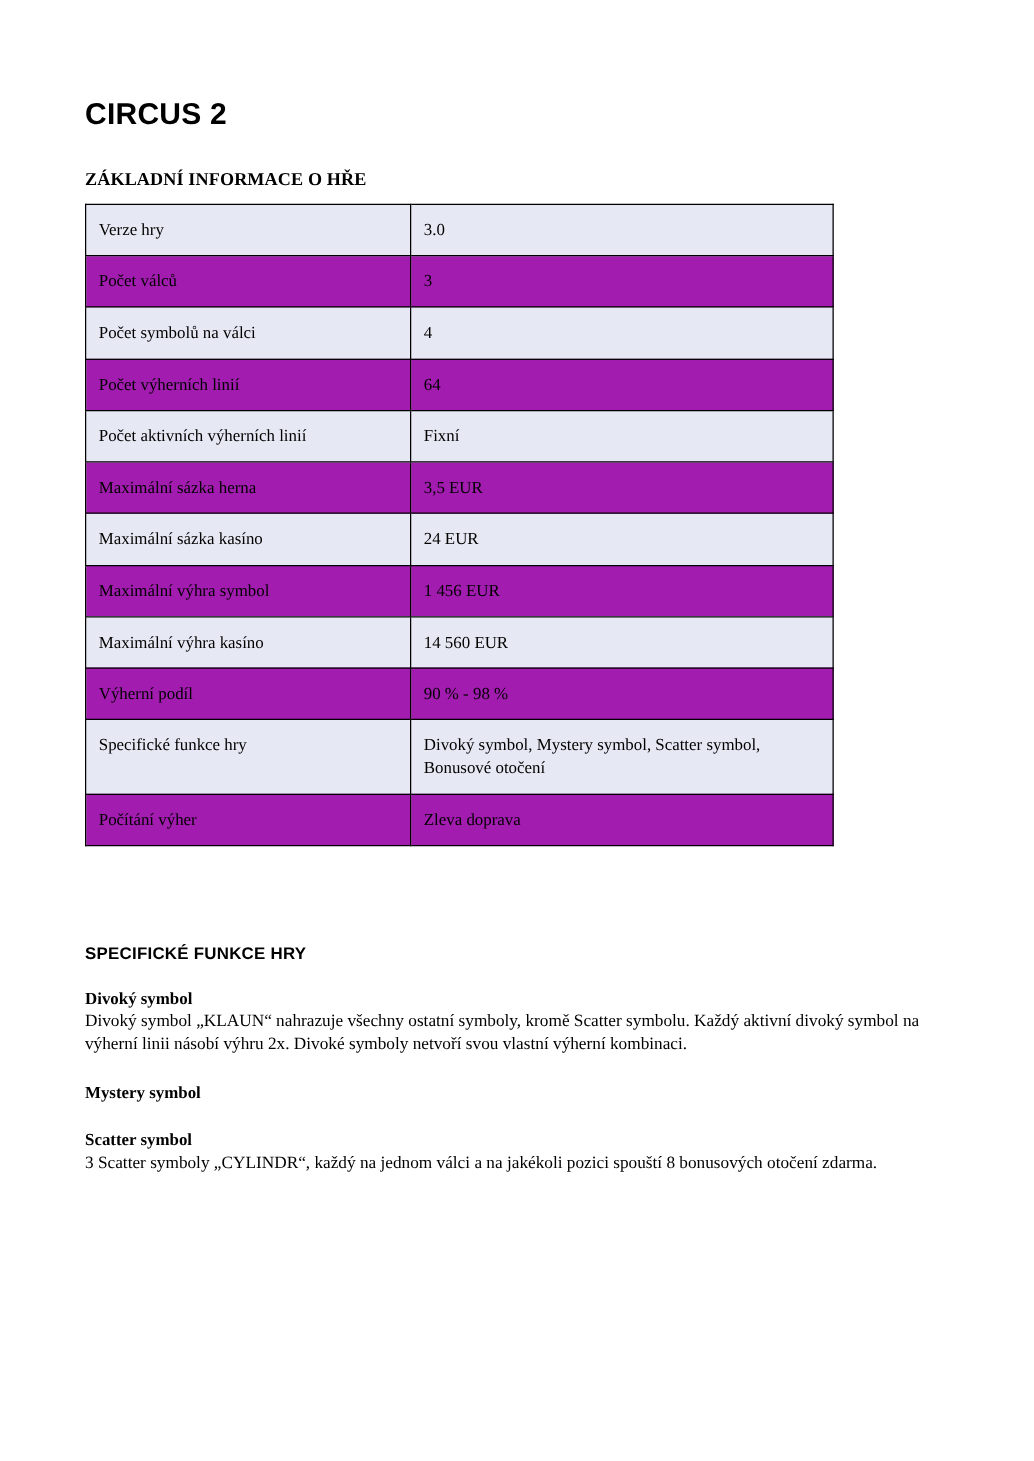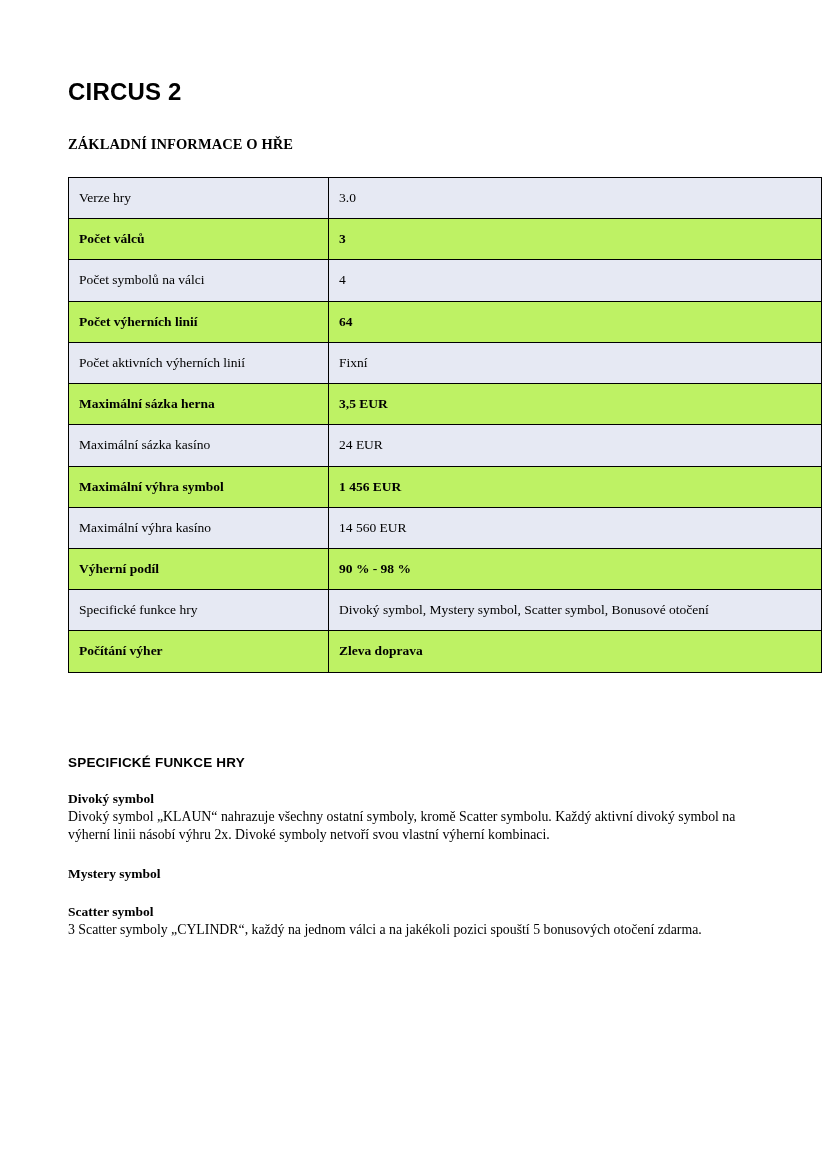--- a/index.html
+++ b/index.html
@@ -37,41 +37,40 @@
     letter-spacing: 0.2px;
   }
   h2.section-heading {
     font-family: "Liberation Serif", serif;
     font-size: 14.5px;
     font-weight: bold;
     margin: 30px 0 0 0;
     letter-spacing: 0.1px;
   }
   .info-table {
-    margin-top: 24px;
+    margin-top: 10px;
     border-collapse: collapse;
-    width: 754px;
+    width: 599px;
     table-layout: fixed;
     font-size: 13.5px;
   }
   .info-table td {
     border: 1px solid #000000;
     padding: 11px 9px 11px 10px;
     vertical-align: top;
     line-height: 1.35;
   }
   .info-table td.label-col {
     width: 240px;
   }
   .info-table tr.shaded td {
     background: #e6e9f3;
   }
   .info-table tr.plain td {
-    background: #bef264;
-    font-weight: bold;
+    background: #a21caf;
   }
   h2.features-heading {
     font-family: "Liberation Sans", sans-serif;
     font-size: 13.5px;
     font-weight: bold;
     margin: 0;
     letter-spacing: 0.2px;
   }
   .features-block {
     position: absolute;
@@ -172,18 +171,18 @@
       <h3>Divoký symbol</h3>
       <p>Divoký symbol „KLAUN“ nahrazuje všechny ostatní symboly, kromě Scatter symbolu. Každý aktivní divoký symbol na výherní linii  násobí výhru 2x. Divoké symboly netvoří svou vlastní výherní kombinaci.</p>
     </div>
 
     <div class="feature">
       <h3>Mystery symbol</h3>
     </div>
 
     <div class="feature">
       <h3>Scatter symbol</h3>
-      <p>3 Scatter symboly „CYLINDR“, každý na jednom válci a na jakékoli pozici spouští 5 bonusových otočení zdarma.</p>
+      <p>3 Scatter symboly „CYLINDR“, každý na jednom válci a na jakékoli pozici spouští 8 bonusových otočení zdarma.</p>
     </div>
 
   </div>
 
 </div>
 
 </body></html>

